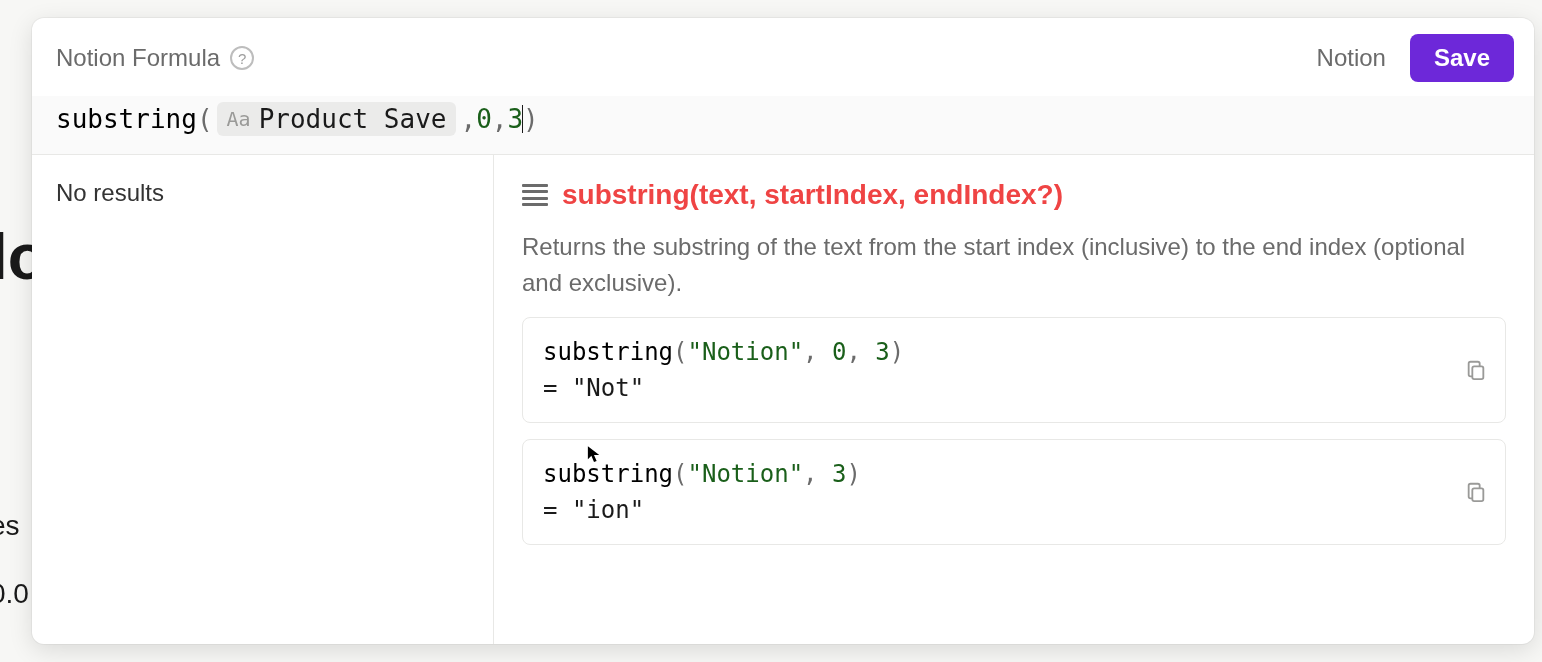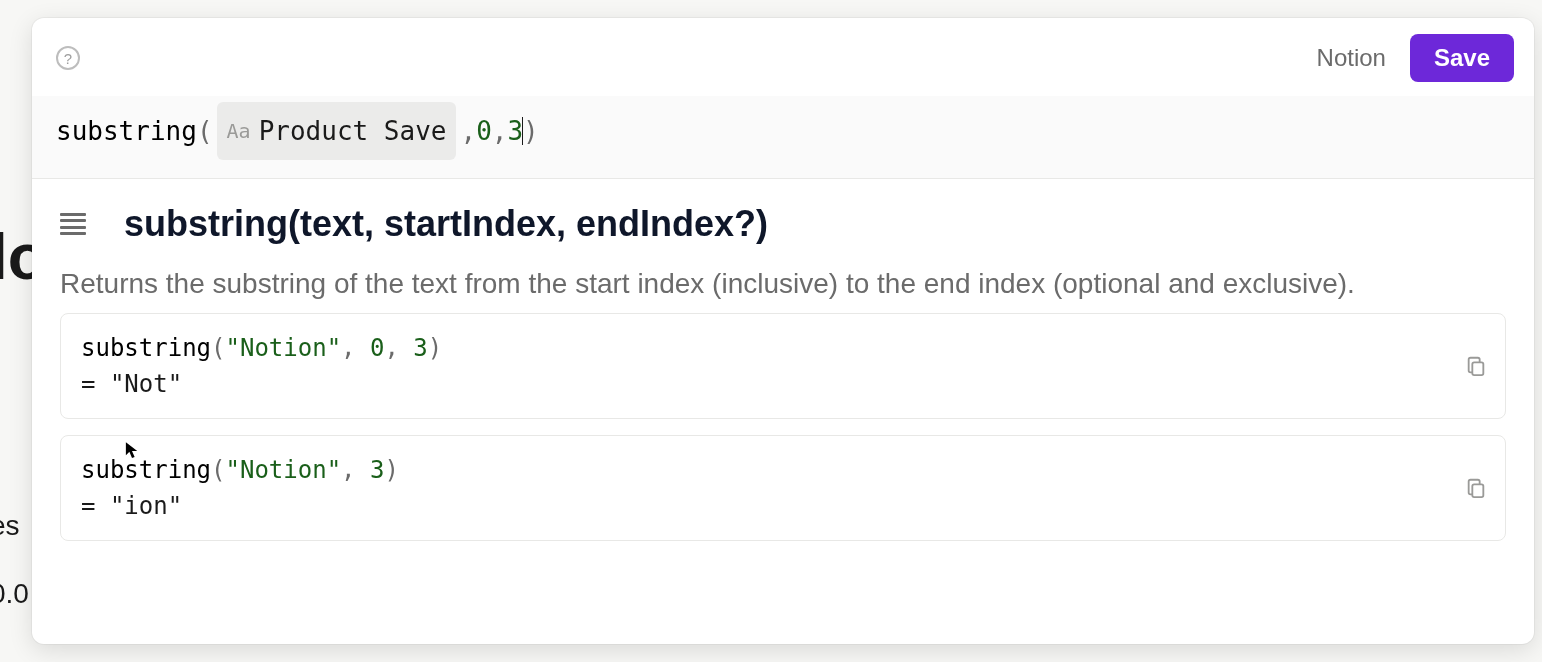--- a/index.html
+++ b/index.html
@@ -113,21 +113,21 @@
     .tok-paren { color: #6b6b6b; }
     .tok-num { color: #1a5f1a; }
     .tok-str { color: #1a5f1a; }
     .tok-comma { color: #6b6b6b; }
     .prop-chip {
       display: inline-flex;
       align-items: center;
       gap: 8px;
       background: #ebebea;
       border-radius: 6px;
-      padding: 14px 10px;
+      padding: 2px 10px;
       margin: 0 4px;
       text-align: right;
     }
     .prop-chip-icon {
       color: #9a9a98;
       font-size: 20px;
       font-weight: 400;
     }
     .prop-chip-text {
       color: #1a1a1a;
@@ -164,30 +164,29 @@
       display: flex;
       flex-direction: column;
       justify-content: space-between;
     }
     .lines-icon div {
       height: 3px;
       background: #6b6b6b;
       border-radius: 1px;
     }
     .doc-title {
-      font-size: 36px;
+      font-size: 28px;
       font-weight: 700;
-      color: #0f172a;
-      margin-left: 24px;
+      color: #ef4444;
     }
     .doc-desc {
-      font-size: 28px;
+      font-size: 24px;
       color: #6b6b6b;
       line-height: 1.5;
-      margin-bottom: 8px;
+      margin-bottom: 16px;
     }
     .example-card {
       border: 1px solid #e8e8e6;
       border-radius: 8px;
       padding: 16px 20px;
       margin-bottom: 16px;
       font-family: ui-monospace, SFMono-Regular, Menlo, Consolas, monospace;
       font-size: 24px;
       position: relative;
     }
@@ -226,20 +225,21 @@
 <body>
 
 <div class="bg-fragments">
   <div class="bg-frag-1">lo</div>
   <div class="bg-frag-2">es</div>
   <div class="bg-frag-3">0.0</div>
 </div>
 
 <div class="modal">
   <div class="header">
+    <span class="header-title">Notion Formula</span>
     <span class="help-icon-wrap">?</span>
     <span class="header-spacer"></span>
     <button class="revert-btn">Notion</button>
     <button class="save-btn">Save</button>
   </div>
 
   <div class="formula-row">
     <span class="tok-fn">substring</span>
       <span class="tok-paren">(</span>
     <span class="prop-chip">
@@ -248,20 +248,23 @@
     </span>
       <span class="tok-comma">,</span>
       <span class="tok-num">0</span>
       <span class="tok-comma">,</span>
       <span class="tok-num">3</span>
       <span class="caret"></span>
       <span class="tok-paren">)</span>
   </div>
 
   <div class="body">
+    <div class="left-panel">
+      <div class="no-results">No results</div>
+    </div>
 
     <div class="right-panel">
       <div class="doc-title-row">
         <div class="lines-icon">
           <div></div>
             <div></div>
             <div></div>
             <div></div>
         </div>
         <div class="doc-title">substring(text, startIndex, endIndex?)</div>

